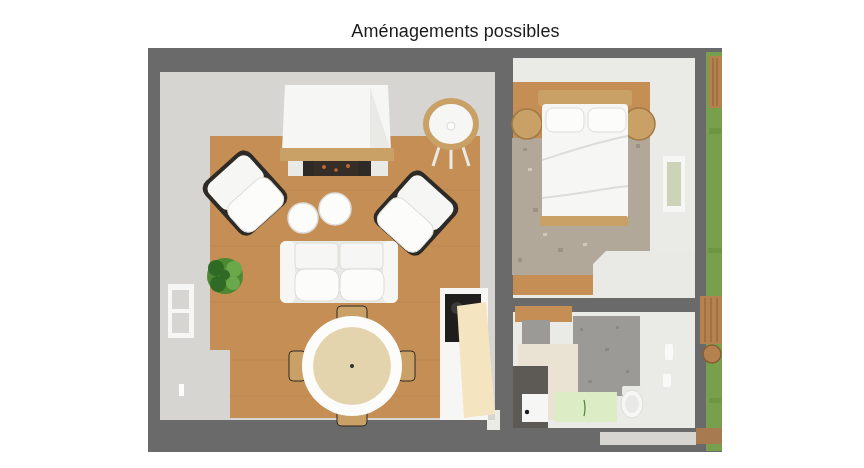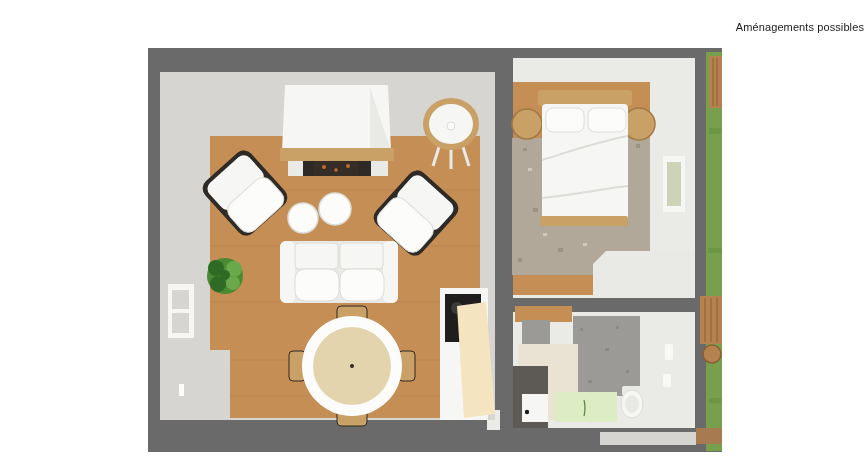--- a/index.html
+++ b/index.html
@@ -1,19 +1,19 @@
 <!DOCTYPE html>
 <html><head>
 <meta charset="utf-8">
 <style>
   html,body{margin:0;padding:0;background:#fff;}
   .page{position:relative;width:864px;height:468px;background:#fff;overflow:hidden;
         font-family:"Liberation Sans", sans-serif;}
-  .title{position:absolute;top:21px;left:0;right:0;text-align:right;
-         font-size:11px;font-weight:400;letter-spacing:.1px;margin-left:47px;}
+  .title{position:absolute;top:21px;left:0;right:0;text-align:center;
+         font-size:18px;font-weight:400;letter-spacing:.1px;margin-left:47px;}
   .plan{position:absolute;left:148px;top:48px;width:574px;height:404px;}
   svg{display:block;}
 </style>
 </head>
 <body>
 
 <div class="page" style="background: rgb(255, 255, 255);">
 
   <div class="title" style="color: rgb(26, 26, 26);">Aménagements possibles</div>
 

